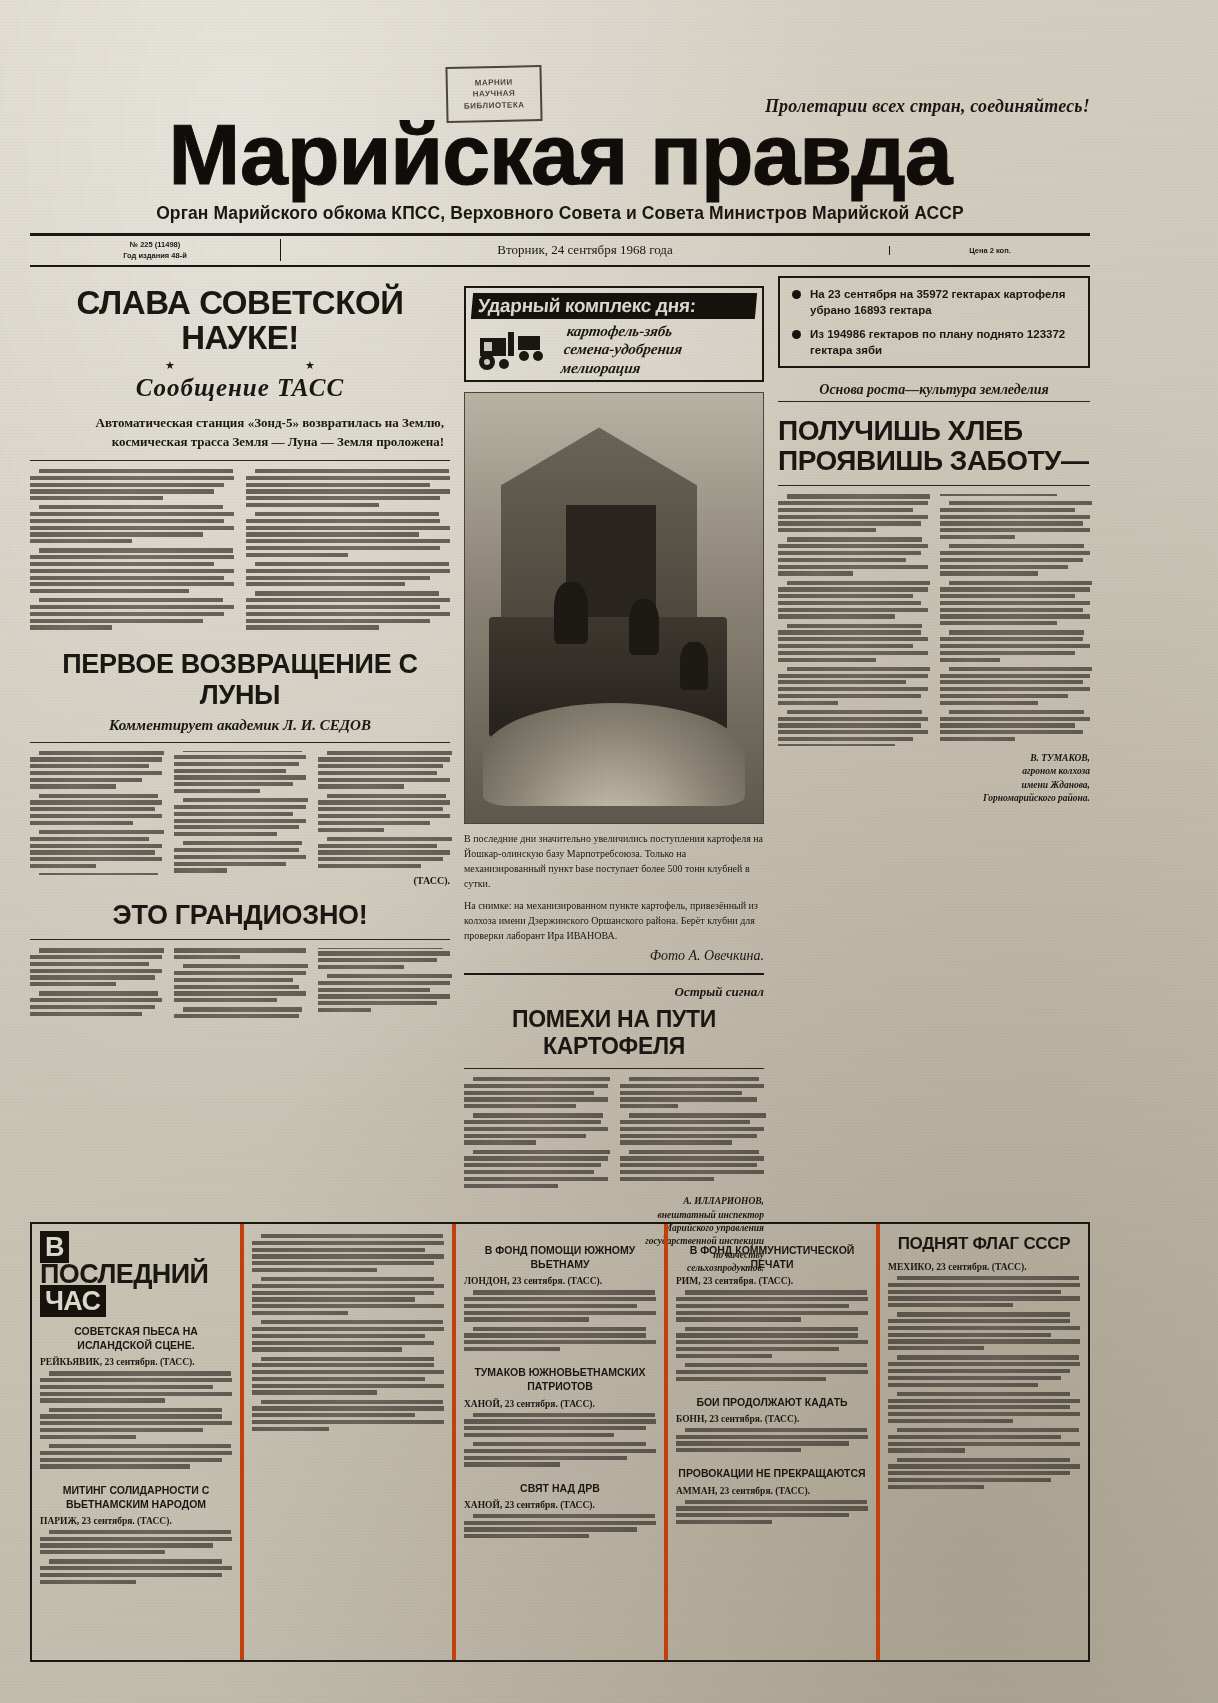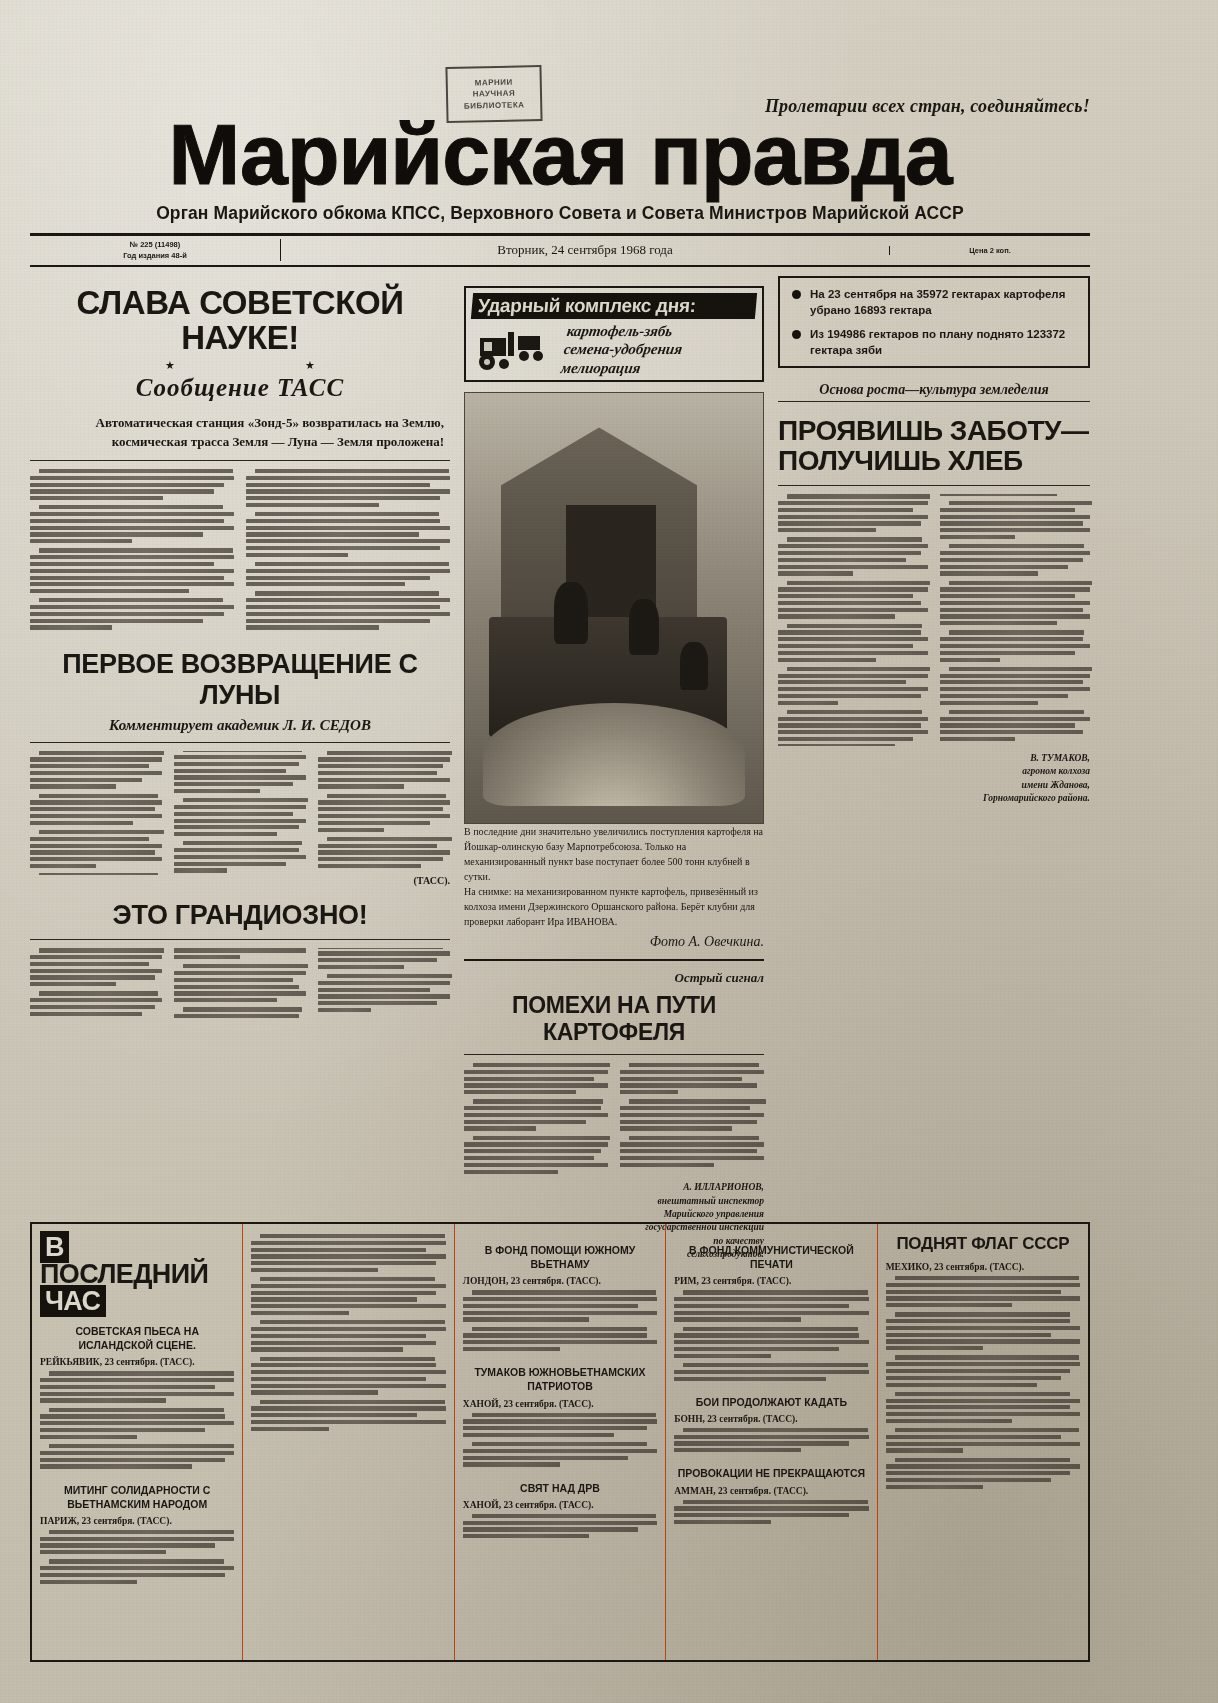--- a/index.html
+++ b/index.html
@@ -167,27 +167,27 @@
     background:linear-gradient(180deg,#3e3830 0%,#26221c 100%);
     border-radius:4px;
   }
   .ph-heap{
     position:absolute;left:6%;bottom:4%;width:88%;height:24%;
     background:radial-gradient(ellipse at 50% 120%, #cfc7b4 0%, #9d9staff 40%);
     background:radial-gradient(ellipse at 50% 130%, #d2cab6 0%, #8e8778 55%, #5e584d 100%);
     border-radius:50% 50% 10% 10%;
   }
   .ph-fig{position:absolute;background:#1d1a15;border-radius:40% 40% 12% 12%;}
-  .caption{font-size:10px;line-height:1.5;}
+  .caption{font-size:10px;line-height:1.5;margin-top:7px;}
   .credit{font-size:14px;font-style:italic;text-align:right;margin-top:5px;}
 
   
   .bottom{position:absolute;left:0;top:1204px;width:1060px;height:440px;border:2.5px solid #1b1814;box-sizing:border-box;}
   .b-inner{display:flex;height:100%;}
-  .b-col{flex:1;padding:10px 8px;box-sizing:border-box;border-right:1px solid #c2410c;}
+  .b-col{flex:1;padding:10px 8px;box-sizing:border-box;border-right:4px solid #c2410c;}
   .b-col:last-child{border-right:none;}
   .lastword{
     font-family:"Liberation Sans",sans-serif;font-weight:700;font-size:27px;
     letter-spacing:-.6px;margin-bottom:2px;line-height:1;
   }
   .lastword .inv{background:#16130f;color:#ddd8cc;padding:1px 5px;}
   .b-head{
     font-family:"Liberation Sans",sans-serif;font-weight:700;font-size:10.5px;
     text-align:center;line-height:1.35;margin:9px 0 5px;
   }
@@ -531,22 +531,22 @@
         </div>
         <div class="stat">
           <div class="bullet"></div>
           <div class="stat-t">Из 194986 гектаров по плану поднято 123372 гектара зяби</div>
         </div>
       </div>
 
       <div style="margin-top:14px"></div>
       <div class="kicker">Основа роста—культура земледелия</div>
       <div class="hl-right">
+        <div>ПОЛУЧИШЬ ХЛЕБ</div>
         <div>ПРОЯВИШЬ ЗАБОТУ—</div>
-        <div>ПОЛУЧИШЬ ХЛЕБ</div>
       </div>
       <div class="hairline"></div>
       <div class="txt txt2">
         <div class="para">
             <span class="ind s95"></span>
             <span class="s100"></span>
             <span class="s90"></span>
             <span class="s100"></span>
             <span class="s95"></span>
             <span class="s65"></span>

